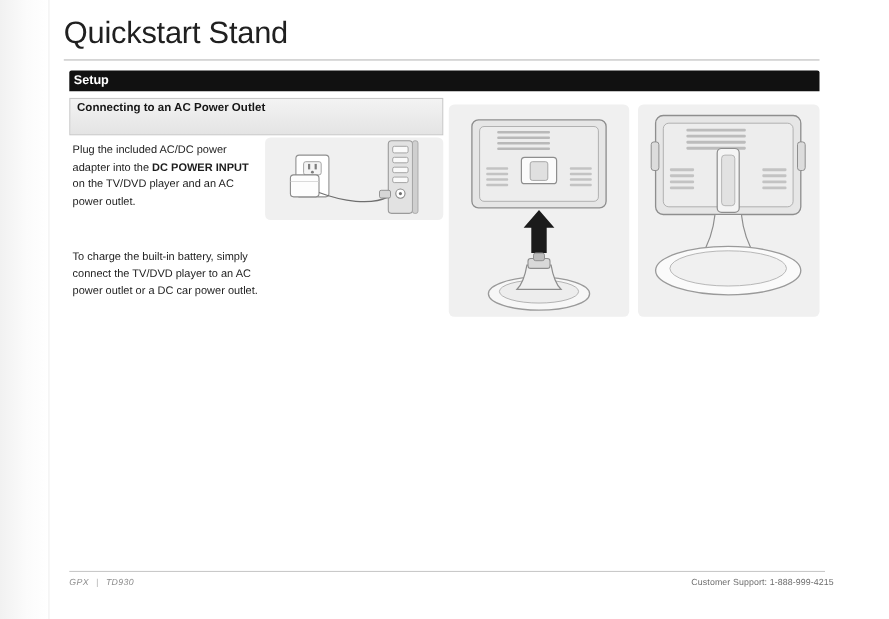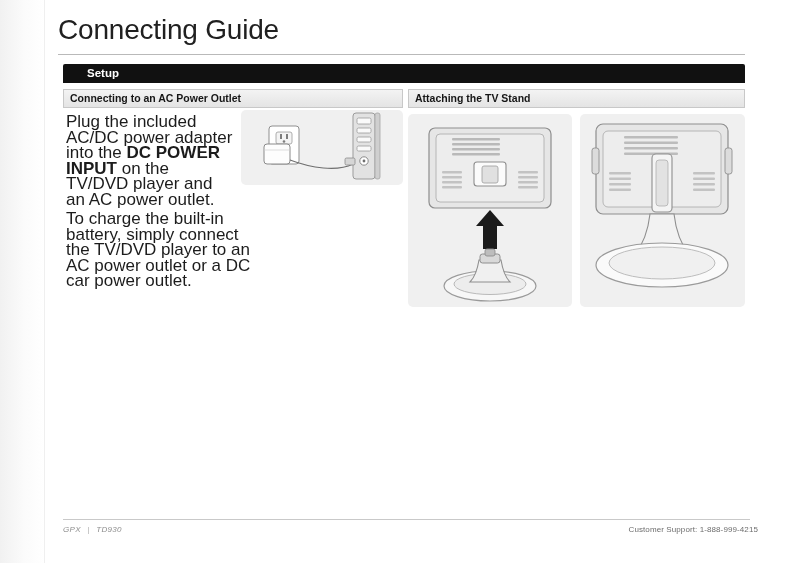--- a/index.html
+++ b/index.html
@@ -58,21 +58,21 @@
     position: absolute;
     left: 5px;
     top: 64px;
     width: 682px;
     height: 19px;
     background: #111111;
     border-radius: 2px 2px 0 0;
   }
   .section-bar-label {
     position: absolute;
-    left: 24px;
+    left: 4px;
     top: 3px;
     color: #ffffff;
     font-size: 11.5px;
     font-weight: 700;
   }
 
   
   .col-left {
     position: absolute;
     left: 5px;
@@ -81,38 +81,38 @@
   }
   .col-right {
     position: absolute;
     left: 350px;
     top: 89px;
     width: 337px;
   }
 
   .sub-bar {
     position: relative;
-    height: 19px;
+    height: 34px;
     background: linear-gradient(to bottom, #f3f3f3 0%, #e4e4e4 100%);
     border: 1px solid #c8c8c8;
     box-sizing: border-box;
     padding-left: 12px;
   }
   .sub-bar-label {
     position: absolute;
     left: 6px;
     top: 2px;
     font-size: 10.5px;
     font-weight: 700;
     color: #161616;
     white-space: nowrap;
   }
 
   .body-text {
-    font-size: 17px;
+    font-size: 10px;
     line-height: 15.5px;
     color: #1c1c1c;
   }
   .body-text b { font-weight: 700; }
 
   
   .ac-block {
     position: relative;
     margin-top: 6px;
     height: 78px;
@@ -196,21 +196,21 @@
 </style>
 </head>
 <body>
 
 <div class="page">
 
   <div class="spine"></div>
 
   <div class="content">
 
-    <div class="doc-title">Connecting Guide</div>
+    <div class="doc-title">Quickstart Stand</div>
     <div class="title-rule"></div>
 
     <div class="section-bar">
       <span class="section-bar-label">Setup</span>
     </div>
 
     <div class="col-left">
 
       <div class="sub-bar">
         <span class="sub-bar-label">Connecting to an AC Power Outlet</span>
@@ -248,23 +248,20 @@
       </div>
 
       <div class="battery-block">
         <div class="body-text battery-text2">To charge the built-in battery, simply connect the TV/DVD player to an AC power outlet or a DC car power outlet.</div>
       </div>
 
     </div>
 
     <div class="col-right">
 
-      <div class="sub-bar">
-        <span class="sub-bar-label">Attaching the TV Stand</span>
-      </div>
 
       <div class="fig-row">
 
         <div class="figure fig-stand-a">
           <svg width="164" height="193" viewBox="0 0 164 193">
 
             <rect x="21" y="14" width="122" height="80" rx="6" fill="#e6e6e6" stroke="#8e8e8e" stroke-width="1.2"></rect>
             <rect x="28" y="20" width="108" height="68" rx="4" fill="#ededed" stroke="#a8a8a8" stroke-width="0.8"></rect>
 
             <g fill="#b9b9b9">

